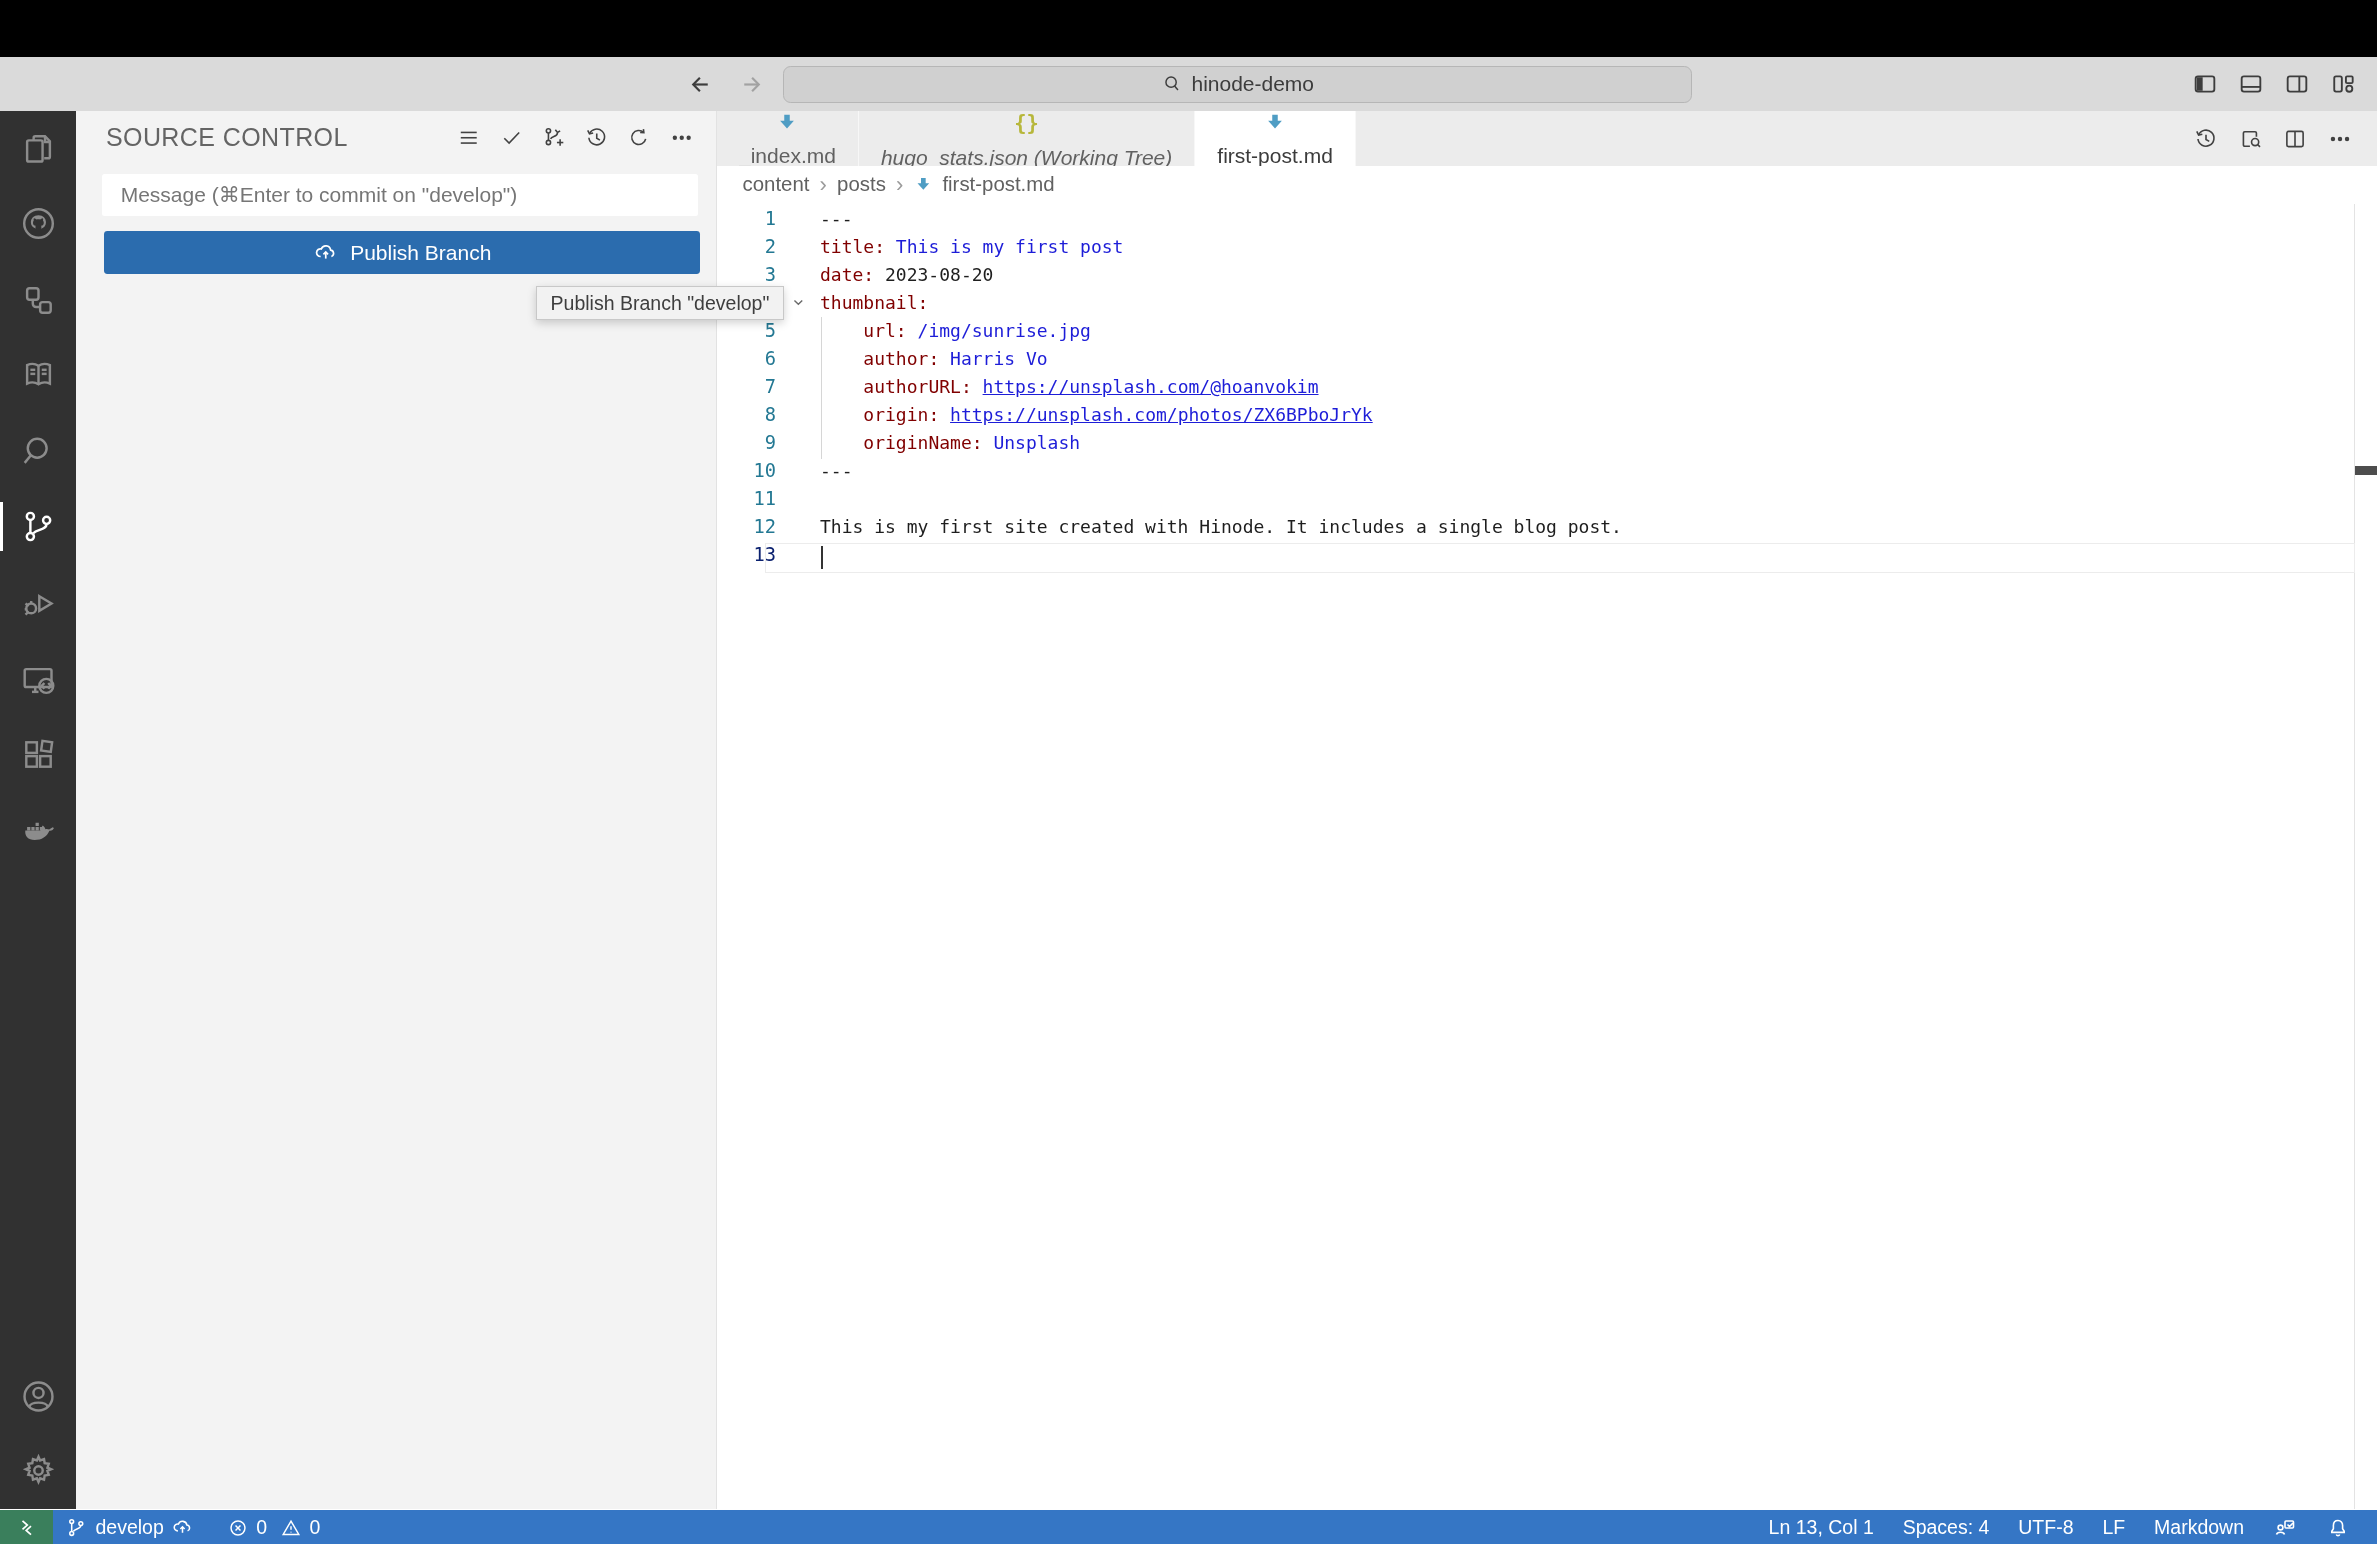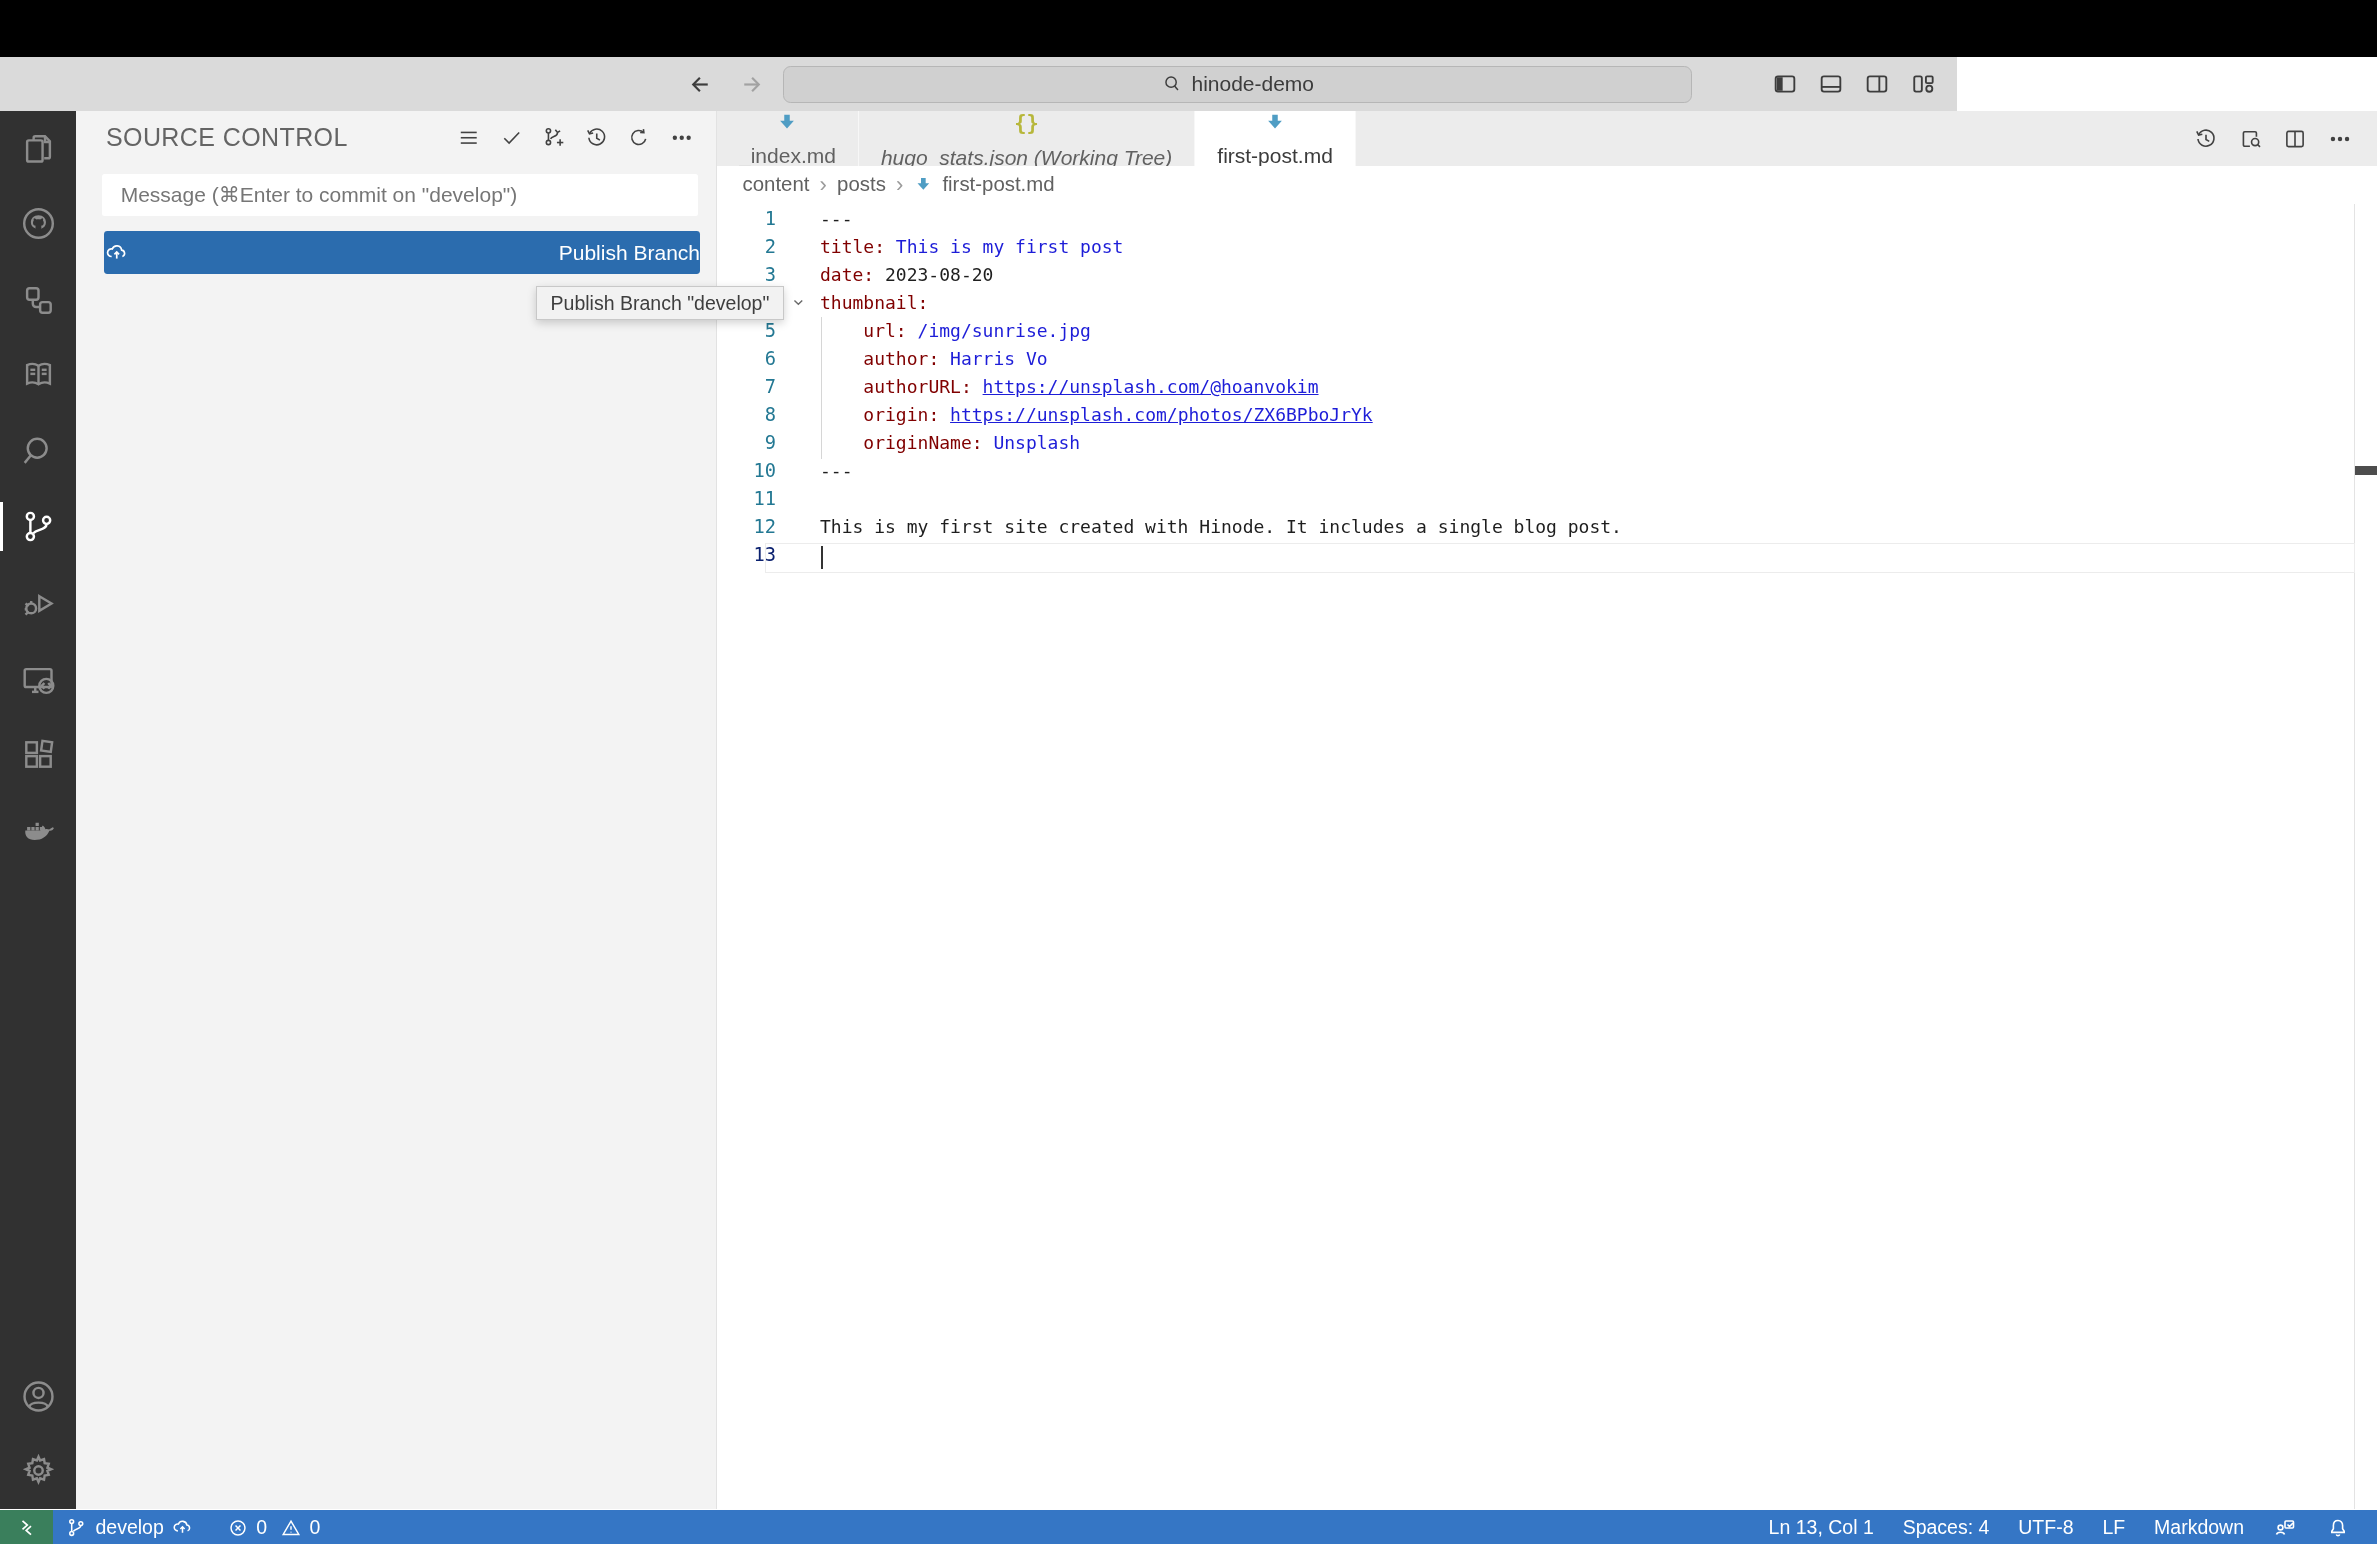--- a/index.html
+++ b/index.html
@@ -2,21 +2,21 @@
 <html style="font-size:13.6px"><head>
 <meta charset="utf-8">
 <style>
   * { margin:0; padding:0; box-sizing:border-box; }
   html,body { width:2377px; height:1545px; }
   body { font-family:"Liberation Sans", sans-serif; overflow:hidden; background:#fff; }
   #app { position:relative; width:2377px; height:1545px; }
 
   
   .macbar { position:absolute; left:0; top:0; width:2377px; height:57px; background:#000; }
-  .titlebar { position:absolute; left:0; top:57px; width:1957px; height:54px; background:#dadada; display:flex; align-items:center; }
+  .titlebar { position:absolute; left:0; top:57px; width:2377px; height:54px; background:#dadada; display:flex; align-items:center; }
   .nav-arrows { position:absolute; left:686px; top:0; height:54px; display:flex; align-items:center; gap:22px; }
   .nav-arrows svg { width:29px; height:29px; }
   .cmd-center { position:absolute; left:783px; top:8.5px; width:909px; height:37px; background:#d0d0d0; border:0.8px solid #b6b6b6; border-radius:7.6px; display:flex; align-items:center; justify-content:center; gap:8.5px; color:#3c3c3c; font-size:21px; }
   .tb-icons { position:absolute; right:20.4px; top:0; height:54px; display:flex; align-items:center; gap:18px; }
   .tb-icons svg { width:28px; height:28px; stroke:#3d3d3d; fill:none; stroke-width:1.6; }
 
   
   .main { position:absolute; left:0; top:111px; width:2377px; height:1398px; display:flex; }
 
   
@@ -28,21 +28,21 @@
   .ab-icon.active::before { content:""; position:absolute; left:0; top:5.1px; width:3.4px; height:49px; background:#fff; }
 
   
   .sidebar { position:relative; width:641px; height:100%; background:#f3f3f3; flex:none; border-right:0.8px solid #e2e2e2; }
   .sc-header { position:absolute; left:0; top:0; width:100%; height:53px; display:flex; align-items:center; }
   .sc-title { margin-left:30px; font-size:25px; letter-spacing:0.4px; color:#646464; }
   .sc-actions { position:absolute; right:22px; top:0; height:53px; display:flex; align-items:center; gap:17px; }
   .sc-actions svg { width:25.5px; height:25.5px; stroke:#424242; fill:none; stroke-width:1.5; }
   .msg-input { position:absolute; left:26px; top:63px; width:596px; height:42px; background:#ffffff; border:none; border-radius:2.5px; padding:0 18.7px; font-size:21px; color:#3c3c3c; font-family:"Liberation Sans",sans-serif; outline:none; }
   .msg-input::placeholder { color:#767676; opacity:1; }
-  .publish-btn { position:absolute; left:28px; top:120px; width:596px; height:43px; background:#2b6cae; border:none; border-radius:3.4px; color:#fff; font-size:21px; font-family:"Liberation Sans",sans-serif; display:flex; align-items:center; justify-content:space-between; gap:12px; cursor:pointer; }
+  .publish-btn { position:absolute; left:28px; top:120px; width:596px; height:43px; background:#2b6cae; border:none; border-radius:3.4px; color:#fff; font-size:21px; font-family:"Liberation Sans",sans-serif; display:flex; align-items:center; justify-content:center; gap:12px; cursor:pointer; }
   .publish-btn svg { width:25.5px; height:25.5px; stroke:#fff; fill:none; stroke-width:1.6; }
   .tooltip { position:absolute; left:536px; top:286px; height:34px; background:#f2f2f2; border:0.8px solid #c8c8c8; box-shadow:0 2.5px 8.5px rgba(0,0,0,.18); color:#3e3e3e; font-size:19.5px; display:flex; align-items:center; padding:0 13.6px; z-index:30; white-space:nowrap; }
 
   
   .editor { position:relative; flex:1; height:100%; background:#fff; }
   .tabstrip { position:absolute; left:0; top:0; width:100%; height:55px; background:#ececec; display:flex; }
   .tab { display:flex; align-items:center; gap:11px; padding:0 22px; height:55px; background:#ececec; border-right:0.8px solid #f7f7f7; color:#616161; font-size:21px; cursor:pointer;flex-direction:column; }
   .tab.active { background:#ffffff; color:#3b3b3b; }
   .tab .ticon { width:22px; height:22px; flex:none; }
   .tab .brace { font-size:20.4px; font-weight:bold; color:#b7b73b; font-family:"DejaVu Sans Mono",monospace; }

